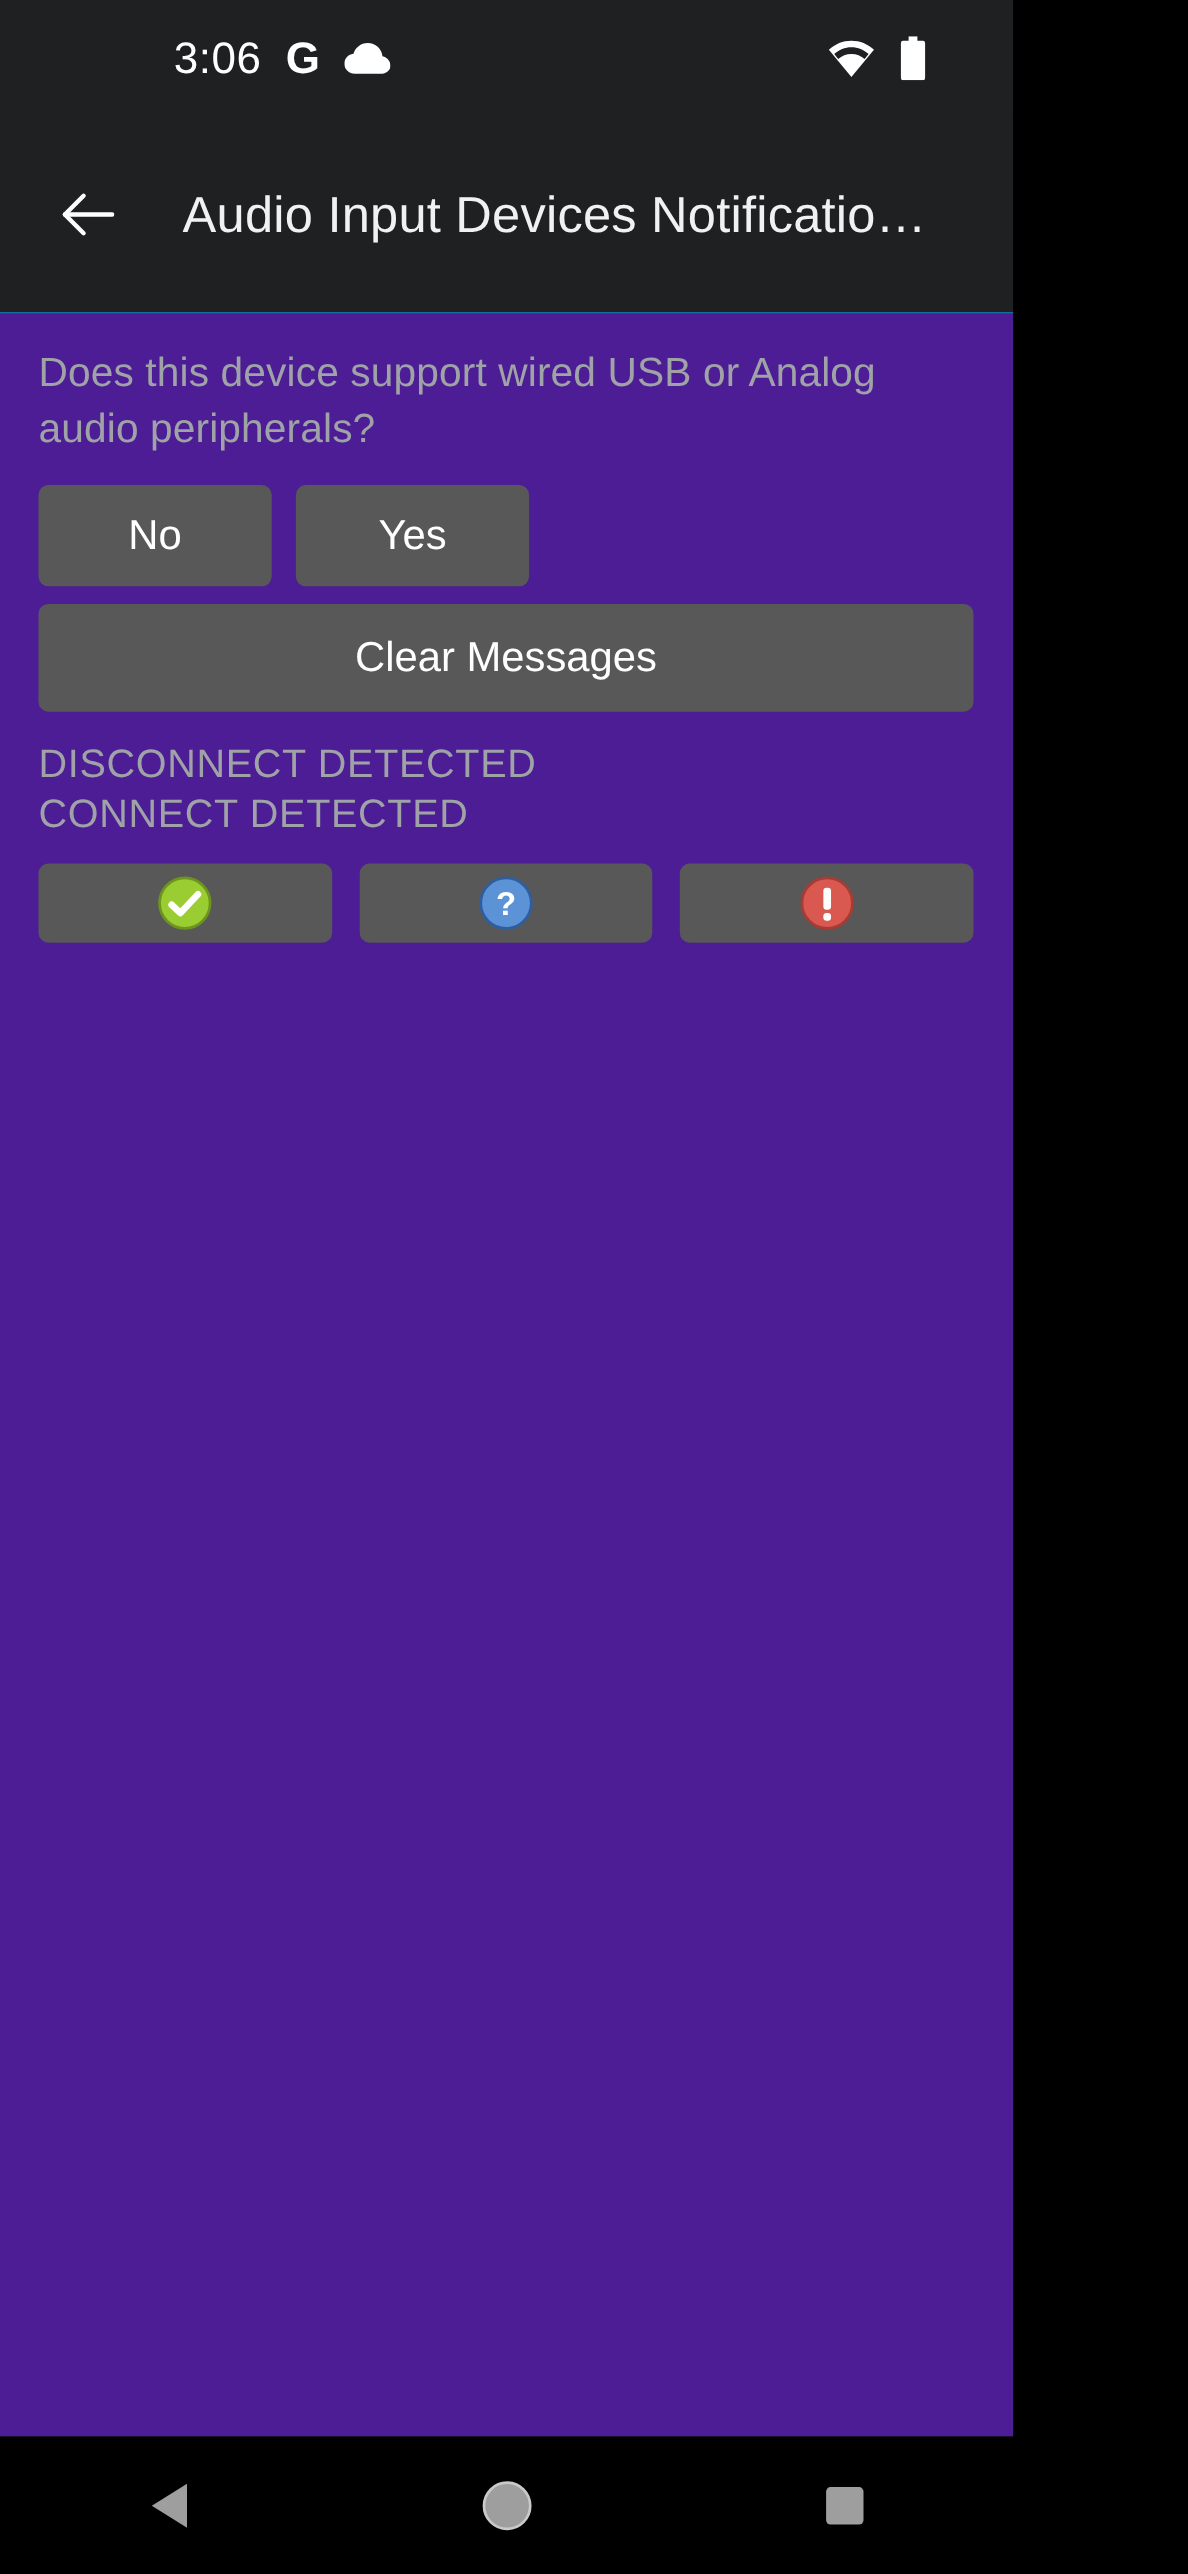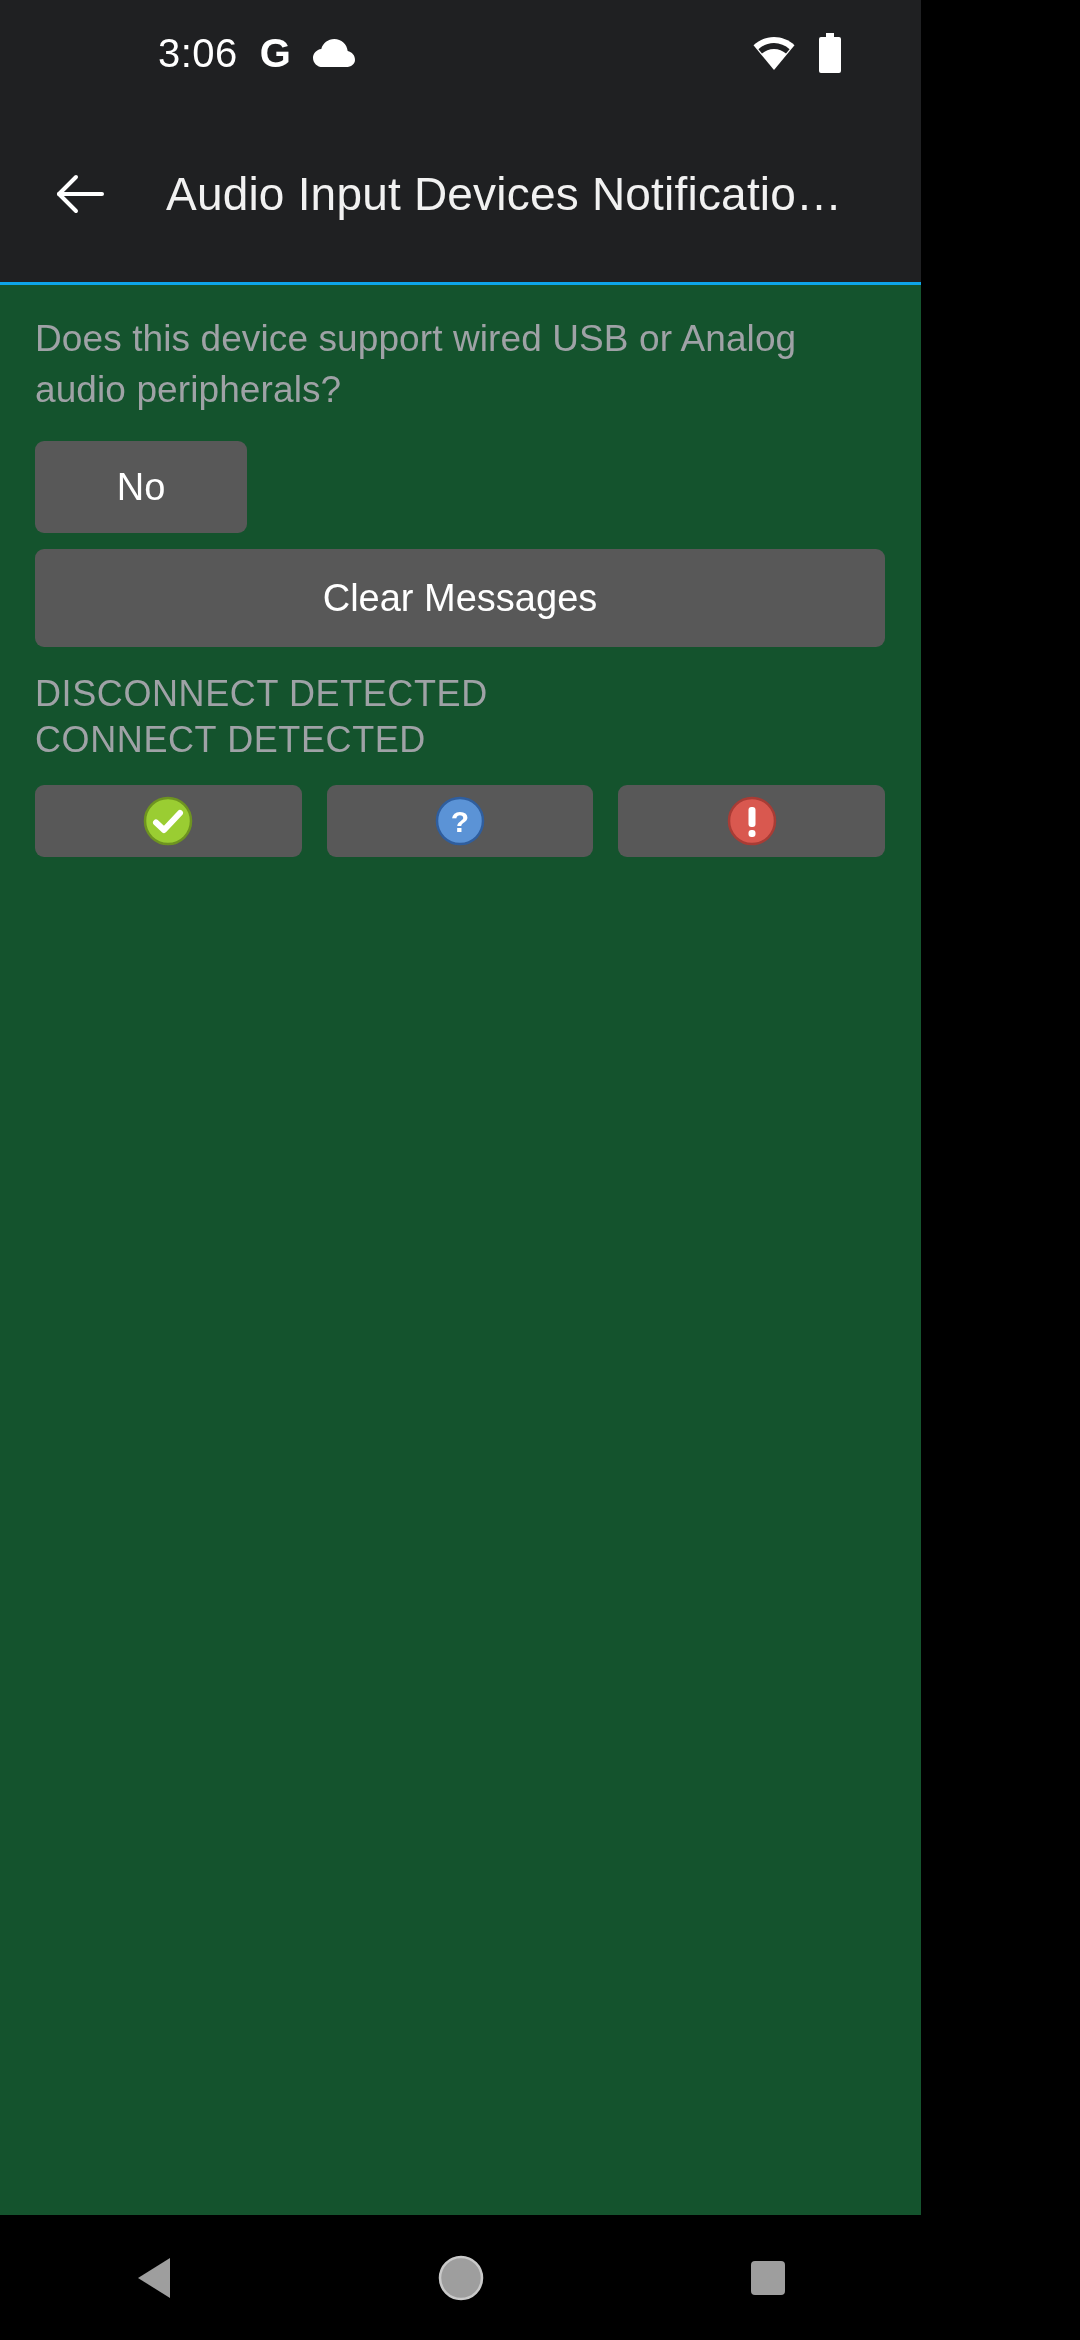--- a/index.html
+++ b/index.html
@@ -61,41 +61,41 @@
   .icon-battery { width: 26px; height: 40px; display: block; }
 
   
   .app-bar {
     height: 180px;
     background: #1f2022;
     display: flex;
     align-items: center;
     padding-left: 36px;
     flex: 0 0 auto;
-    border-bottom: 3px solid #0ea5e9;
+    border-bottom: 1px solid #0ea5e9;
   }
   .back-btn {
     width: 88px; height: 88px;
     display: flex; align-items: center; justify-content: center;
     flex: 0 0 auto;
   }
   .icon-back { width: 48px; height: 42px; display: block; }
   .app-title {
     color: #f1f1f1;
     font-size: 46px;
     margin-left: 42px;
     white-space: nowrap;
     overflow: hidden;
     letter-spacing: 0.2px;
   }
 
   
   .content {
     flex: 1 1 auto;
-    background: #14532d;
+    background: #4c1d95;
     padding: 28px 36px 0 35px;
     overflow: hidden;
   }
 
   .body-text {
     color: #9fa2a6;
     font-size: 37px;
     line-height: 1.38;
     letter-spacing: 0.1px;
   }
@@ -210,20 +210,21 @@
     </div>
     <div class="app-title">Audio Input Devices Notificatio…</div>
   </div>
 
   <div class="content">
 
     <div class="body-text">Does this device support wired USB or Analog audio peripherals?</div>
 
     <div class="yn-row">
       <button class="btn btn-yn">No</button>
+      <button class="btn btn-yn">Yes</button>
     </div>
 
 
     <button class="btn btn-clear">Clear Messages</button>
 
     <div class="status-lines">
       <div class="status-line">DISCONNECT DETECTED</div>
       <div class="status-line">CONNECT DETECTED</div>
     </div>
 

